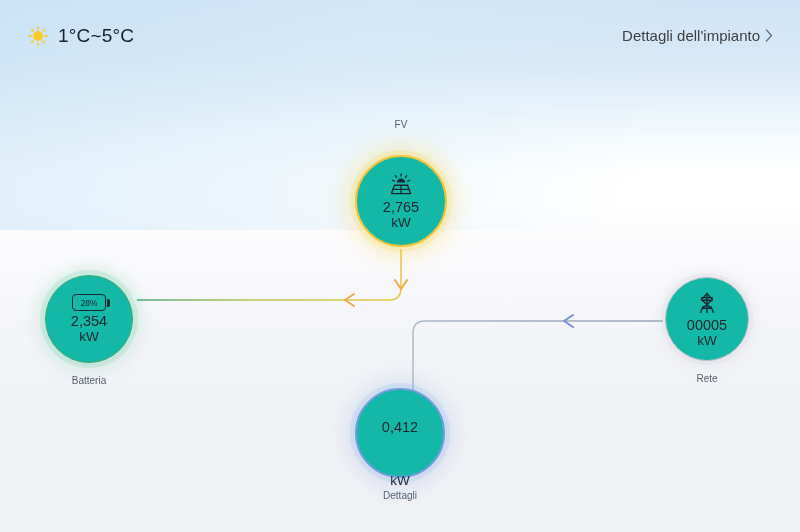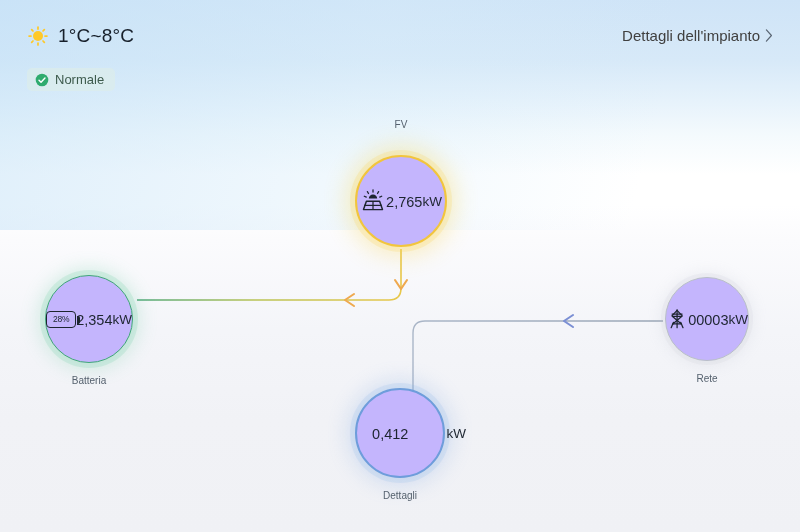--- a/index.html
+++ b/index.html
@@ -60,22 +60,22 @@
   .status-badge .txt { font-size:13px; color:#3d5a4c; }
 
   
   .flow { position:absolute; left:0; top:0; width:800px; height:532px; }
 
   
   .node { position:absolute; }
   .node .ring {
     position:relative;
     border-radius:50%;
-    background:#c4b5fd;
-    display:flex; flex-direction:row;
+    background:#14b8a6;
+    display:flex; flex-direction:column;
     align-items:center; justify-content:center;
   }
   .node .val { font-size:14.5px; color:#1d2530; line-height:15px; margin-top:3px; }
   .node .unit { font-size:13.5px; color:#1d2530; line-height:15px; }
   .node .label {
     position:absolute; width:200px; left:50%; transform:translateX(-50%);
     text-align:center; font-size:10px; color:#55616e;
   }
   .node .nicon { display:block; }
 
@@ -140,37 +140,30 @@
         <line x1="12" y1="1.3" x2="12" y2="3.6"></line>
         <line x1="12" y1="20.4" x2="12" y2="22.7"></line>
         <line x1="1.3" y1="12" x2="3.6" y2="12"></line>
         <line x1="20.4" y1="12" x2="22.7" y2="12"></line>
         <line x1="4.4" y1="4.4" x2="6" y2="6"></line>
         <line x1="18" y1="18" x2="19.6" y2="19.6"></line>
         <line x1="19.6" y1="4.4" x2="18" y2="6"></line>
         <line x1="6" y1="18" x2="4.4" y2="19.6"></line>
       </g>
     </svg>
-    <span class="temp-text">1°C~8°C</span>
+    <span class="temp-text">1°C~5°C</span>
   </div>
 
   <div class="details-link">
     <span>Dettagli dell'impianto</span>
     <svg class="chev" viewBox="0 0 8 14">
       <path d="M1.2 1 L6.6 7 L1.2 13" fill="none" stroke="#5a6673" stroke-width="1.3" stroke-linecap="round" stroke-linejoin="round"></path>
     </svg>
   </div>
 
-  <div class="status-badge">
-    <svg class="check" viewBox="0 0 16 16">
-      <circle cx="8" cy="8" r="7.2" fill="#2fab6e"></circle>
-      <path d="M4.6 8.2 L6.9 10.5 L11.4 5.8" fill="none" stroke="#fff" stroke-width="1.6" stroke-linecap="round" stroke-linejoin="round"></path>
-    </svg>
-    <span class="txt">Normale</span>
-  </div>
 </div>
 
 <svg class="flow" viewBox="0 0 800 532">
   <defs>
     <linearGradient id="gradFvBat" x1="1" y1="0" x2="0" y2="0">
       <stop offset="0%" stop-color="#e8c74a"></stop>
       <stop offset="55%" stop-color="#b9c355"></stop>
       <stop offset="100%" stop-color="#4fa87a"></stop>
     </linearGradient>
     <linearGradient id="gradFvCons" x1="0" y1="0" x2="0" y2="1">
@@ -235,21 +228,21 @@
         <path d="M12 2.6 L6.4 8.6"></path>
         <path d="M12 2.6 L17.6 8.6"></path>
         <path d="M7.1 9.2 L16.9 9.2"></path>
         <path d="M7.1 9.2 L16.3 17.2"></path>
         <path d="M16.9 9.2 L7.7 17.2"></path>
         <path d="M7.7 17.2 L16.3 17.2"></path>
         <path d="M5.6 21.4 L8.1 15.6"></path>
         <path d="M18.4 21.4 L15.9 15.6"></path>
       </g>
     </svg>
-    <div class="val">00003</div>
+    <div class="val">00005</div>
     <div class="unit">kW</div>
   </div>
   <div class="label">Rete</div>
 </div>
 
 <div class="node" id="node-cons">
   <div class="ring">
     <svg class="nicon" width="25" height="24" viewBox="0 0 25 24">
       <path d="M3.3 10.6 L12.5 3.2 L21.7 10.6 L21.7 20.2 a1.3 1.3 0 0 1 -1.3 1.3 L4.6 21.5 a1.3 1.3 0 0 1 -1.3 -1.3 z" fill="none" stroke="#1d2530" stroke-width="1.45" stroke-linejoin="round"></path>
       <path d="M13.6 8.6 L10.1 13.6 L12.6 13.6 L11.4 17.8 L15.1 12.5 L12.5 12.5 z" fill="#1d2530"></path>

